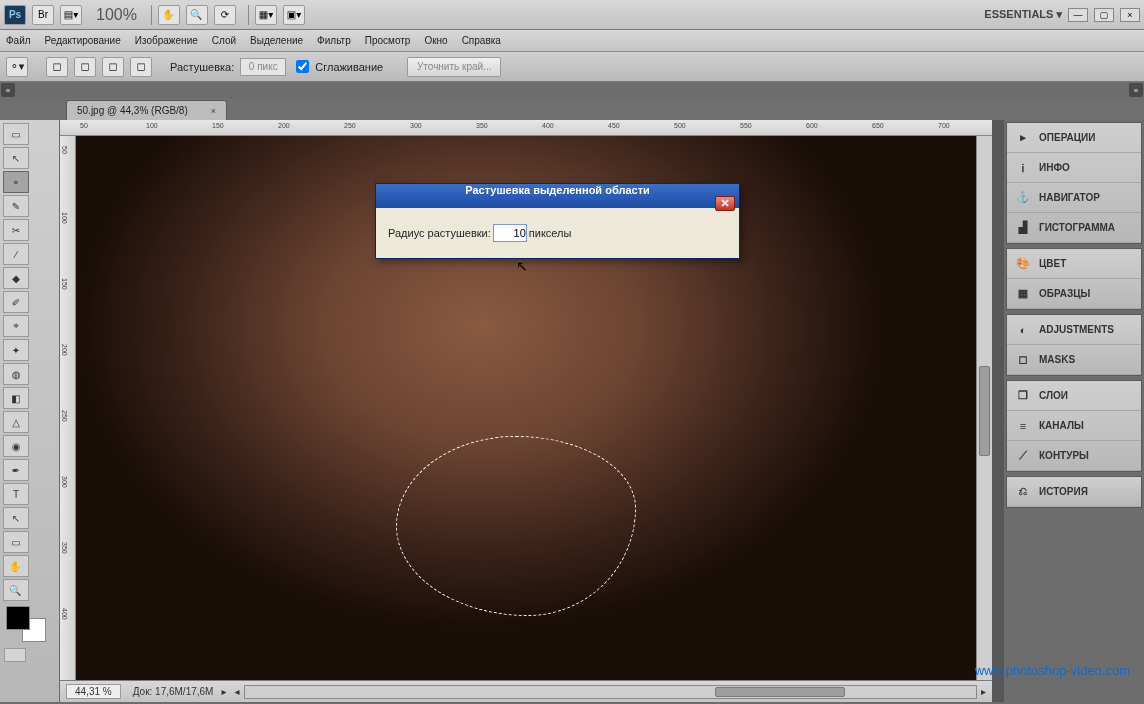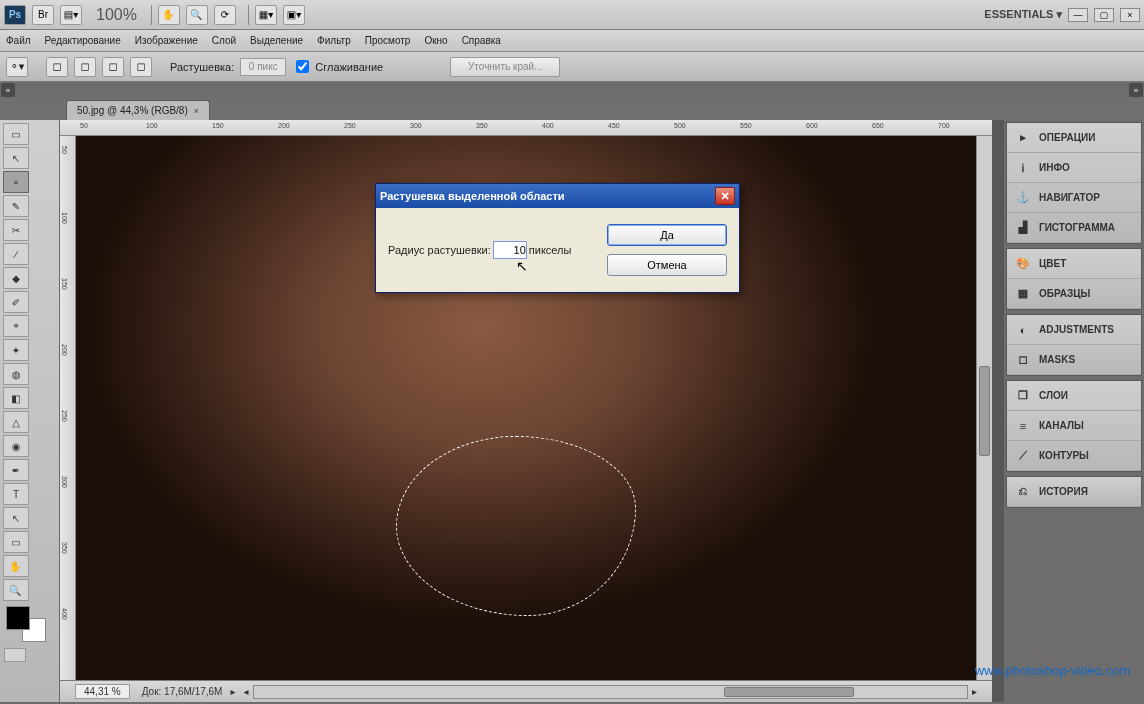--- a/index.html
+++ b/index.html
@@ -17,30 +17,30 @@
 
 
 .menubar { height: 22px; background: linear-gradient(#d7d7d7,#c5c5c5); border-bottom:1px solid #8a8a8a; display:flex; align-items:center; padding:0 6px; font-size:10px; color:#222; gap:14px; }
 .menubar span { cursor:default; }
 
 
 .optbar { height: 30px; background: linear-gradient(#d0d0d0,#b9b9b9); border-bottom:1px solid #7a7a7a; display:flex; align-items:center; padding:0 6px; font-size:11px; color:#222; gap:6px; }
 .optbar .ico { width:22px; height:20px; border:1px solid #999; background:#e4e4e4; border-radius:2px; display:flex; align-items:center; justify-content:center; }
 .optbar .field { width:46px; height:18px; border:1px solid #9a9a9a; background:#e5e5e5; color:#888; font-size:10px; text-align:center; line-height:16px; }
 .optbar input[type=checkbox]{ margin-left:4px; }
-.optbar .refine { width:110px; height:20px; border:1px solid #9a9a9a; background:linear-gradient(#f0f0f0,#d6d6d6); font-size:10px; color:#888; border-radius:2px;margin-left:43px; }
+.optbar .refine { width:94px; height:20px; border:1px solid #9a9a9a; background:linear-gradient(#f0f0f0,#d6d6d6); font-size:10px; color:#888; border-radius:2px; }
 
 
 .arrows { height:16px; background:#6d6d6d; display:flex; }
 .arrows .arr { width:14px; height:14px; background:#4a4a4a; color:#eee; font-size:8px; display:flex; align-items:center; justify-content:center; margin:1px; border-radius:2px; }
 .arrows .spacer { flex:1; }
 
 
 .tabrow { height: 22px; background:#707070; display:flex; align-items:flex-end; padding-left:66px; }
-.tab { height:20px; background:#bdbdbd; border:1px solid #5a5a5a; border-bottom:none; padding:2px 10px; font-size:10px; color:#222; display:flex; align-items:center; gap:6px; border-radius:3px 3px 0 0; }
+.tab { height:20px; background:#bdbdbd; border:1px solid #5a5a5a; border-bottom:none; padding:2px 10px; font-size:10px; color:#222; display:flex; align-items:center; gap:23px; border-radius:3px 3px 0 0; }
 .tab .x { font-size:9px; color:#444; }
 
 
 .main { display:flex; height: 582px; }
 .tools { width:60px; background:linear-gradient(#cfcfcf,#b7b7b7); border-right:1px solid #6a6a6a; display:flex; flex-wrap:wrap; padding:2px; gap:0; align-content:flex-start; }
 .tools .tool { width:26px; height:22px; border:1px solid #999; background:#d4d4d4; margin:1px; font-size:10px; display:flex; align-items:center; justify-content:center; color:#333; position:relative; }
 .tools .tool.selected { background:#a4a4a4; border-color:#666; }
 .tools .swatch { width:40px; height:36px; margin:4px; position:relative; }
 .tools .swatch .fg { width:24px; height:24px; background:#000; border:1px solid #888; position:absolute; top:0; left:0; }
 .tools .swatch .bg { width:24px; height:24px; background:#fff; border:1px solid #888; position:absolute; bottom:0; right:0; }
@@ -51,36 +51,36 @@
 .ruler-h .tick { position:absolute; top:2px; font-size:7px; color:#444; }
 .canvas-inner { flex:1; display:flex; }
 .ruler-v { width:16px; background:linear-gradient(90deg,#e7e7e7,#d1d1d1); border-right:1px solid #888; position:relative; }
 .ruler-v .tick { position:absolute; left:1px; font-size:7px; color:#444; writing-mode:vertical-lr; }
 .canvas { flex:1; background:#5c4235; position:relative; overflow:hidden; }
 .photo { position:absolute; inset:0; background: radial-gradient(ellipse 400px 300px at 45% 35%, #8a5a42 0%, #6b4432 40%, #3a2218 75%, #1a0e08 100%); }
 .sel { position:absolute; left:320px; top:300px; width:240px; height:180px; border:1px dashed #fff; border-radius:50% 50% 45% 55% / 50% 40% 60% 50%; }
 .scroll-v { width:16px; background:#cecece; border-left:1px solid #888; position:relative; }
 .scroll-v .thumb { background:#9e9e9e; border:1px solid #7a7a7a; position:absolute; left:2px; right:2px; top:230px; height:90px; border-radius:2px; }
 
-.status { height:22px; background:linear-gradient(#d8d8d8,#c4c4c4); border-top:1px solid #7a7a7a; display:flex; align-items:center; font-size:10px; color:#333; padding:0 15px; }
+.status { height:22px; background:linear-gradient(#d8d8d8,#c4c4c4); border-top:1px solid #7a7a7a; display:flex; align-items:center; font-size:10px; color:#333; padding:0 6px; }
 .status .box { border:1px solid #999; padding:1px 8px; background:#eee; margin-right:4px; }
 .status .hscroll { flex:1; height:14px; background:#cecece; border:1px solid #888; margin:0 4px; position:relative; }
 .status .hscroll .thumb { position:absolute; top:1px; bottom:1px; left:470px; width:130px; background:#9e9e9e; border:1px solid #7a7a7a; border-radius:2px; }
 
 
 .rightcol { width:140px; background:#6d6d6d; display:flex; flex-direction:column; }
 .rtoggle { width:12px; background:#575757; }
 .rightwrap { display:flex; height: 582px; }
 .panel-group { background:linear-gradient(#cfcfcf,#b7b7b7); border:1px solid #5a5a5a; margin:2px; }
 .panel-item { height:30px; display:flex; align-items:center; padding:0 8px; font-size:10px; font-weight:bold; color:#333; gap:8px; border-bottom:1px solid #a6a6a6; }
 .panel-item .pi { width:16px; height:16px; display:flex; align-items:center; justify-content:center; font-size:11px; }
 
 
 .dialog { position:absolute; left:375px; top:183px; width:365px; background:#ece9d8; border:1px solid #0a246a; box-shadow:3px 3px 8px rgba(0,0,0,0.4); }
-.dialog .titlebar { height:24px; background:linear-gradient(#3b6ec5,#1b4da8); display:flex; align-items:center; padding:0 4px; color:#fff; font-size:11px; font-weight:bold; }
+.dialog .titlebar { height:24px; background:linear-gradient(#3b6ec5,#1b4da8); display:flex; align-items:center; padding:0 4px; color:#fff; font-size:11px; font-weight:bold;flex-direction:column; }
 .dialog .titlebar .dclose { margin-left:auto; width:20px; height:18px; background:linear-gradient(#e89080,#c83020); border:1px solid #8a1a10; color:#fff; display:flex; align-items:center; justify-content:center; font-size:11px; border-radius:2px; }
 .dialog .body { padding:16px 12px; display:flex; gap:14px; }
 .dialog .left { display:flex; align-items:center; gap:2px; font-size:11px; color:#222; }
 .dialog .left input { width:34px; height:18px; border:1px solid #7a96df; background:#fff; color:#000; font-size:11px; text-align:right; }
 .dialog .btns { display:flex; flex-direction:column; gap:8px; margin-left:auto; }
 .dialog .btns button { width:120px; height:22px; font-size:11px; background:linear-gradient(#fefefe,#e3e3e3); border:1px solid #7a8aaa; border-radius:3px; }
 .dialog .btns button.primary { border:1px solid #2f5fc0; box-shadow:0 0 0 1px #89aef0 inset; }
 
 .cursor { position:absolute; left:516px; top:258px; font-size:14px; color:#000; pointer-events:none; }
 
@@ -299,24 +299,20 @@
   <div class="titlebar">
     <span>Растушевка выделенной области</span>
     <div class="dclose">✕</div>
   </div>
   <div class="body">
     <div class="left">
       <span>Радиус растушевки:</span>
       <input value="10" style="">
       <span>пикселы</span>
     </div>
-    <div class="btns">
-      <button class="primary">Да</button>
-      <button>Отмена</button>
-    </div>
   </div>
 </div>
 
 <div class="cursor">↖</div>
 
 <div class="watermark">
   <div class="name">Мякотин Антон.</div>
   <div>www.photoshop-video.com</div>
 </div>
 

